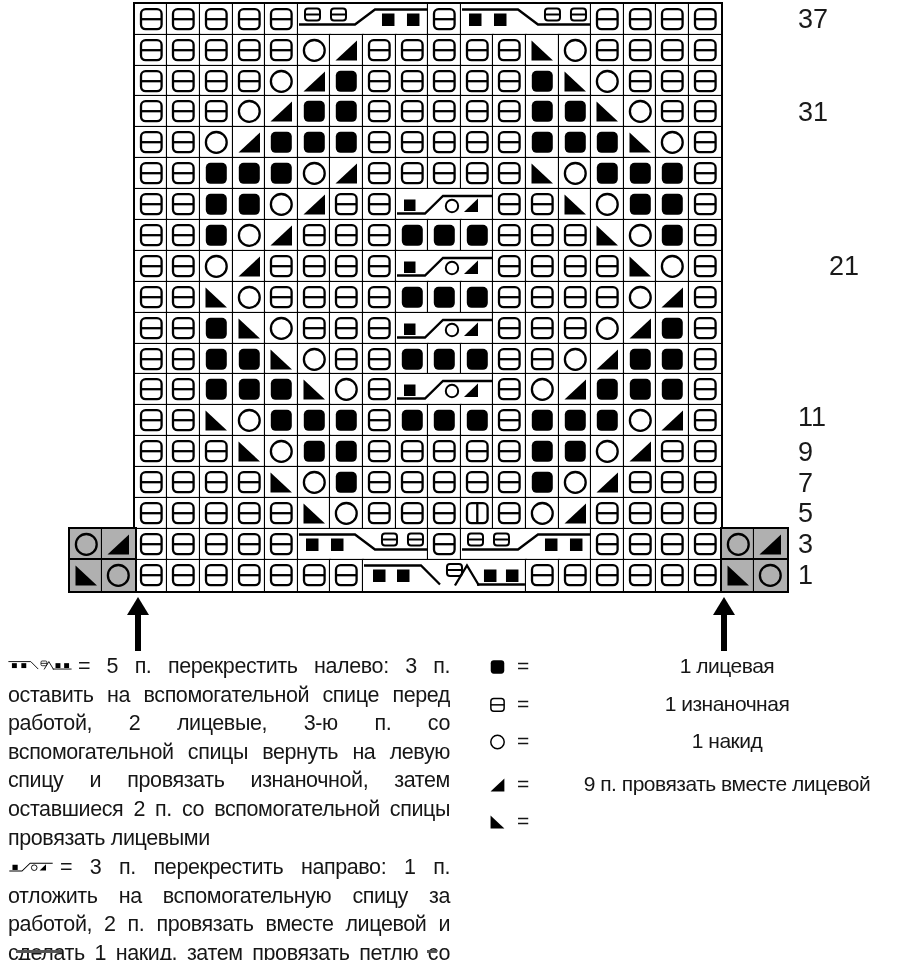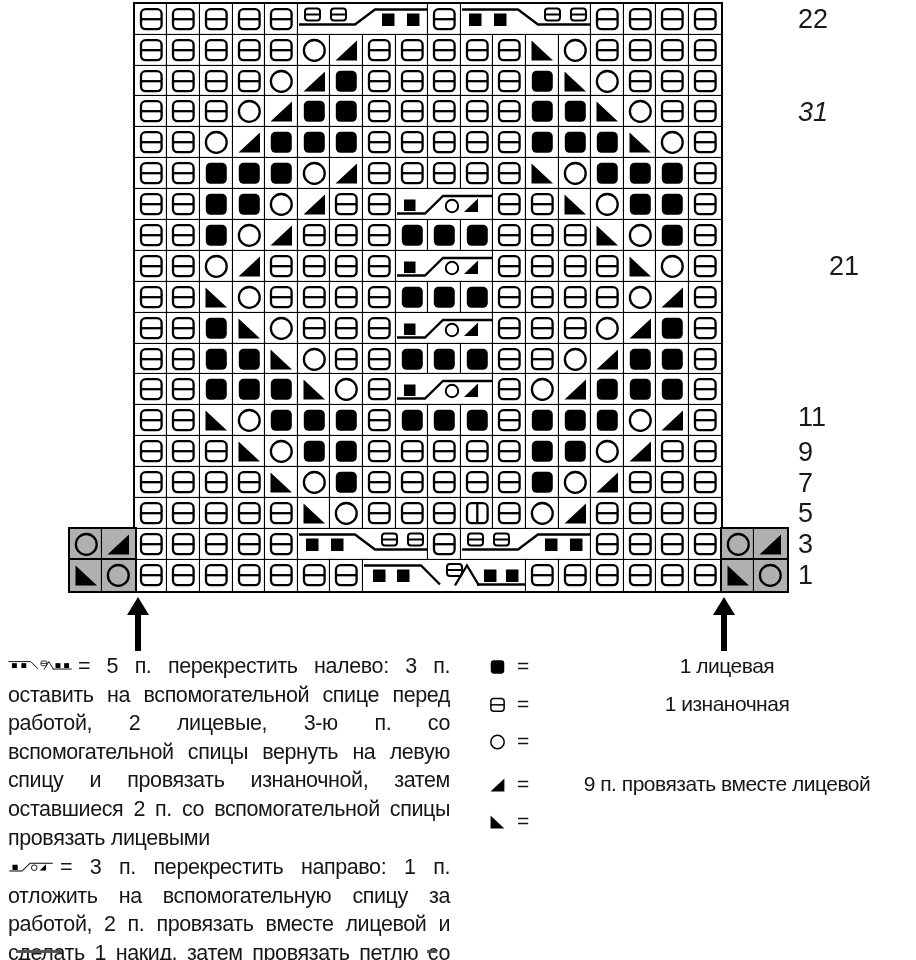--- a/index.html
+++ b/index.html
@@ -1908,22 +1908,22 @@
         </div>
         <div class="cell gray">
           <svg viewBox="0 0 32.6 30.9">
             <circle cx="16.3" cy="15.4" r="10.4" class="s"></circle>
           </svg>
         </div>
       </div>
     </div>
 
   <div id="rowlabels">
-      <div class="rowlabel" style="top: 4px;">22</div>
-      <div class="rowlabel" style="top: 96.7px; font-style: italic;">31</div>
+      <div class="rowlabel" style="top: 4px;">37</div>
+      <div class="rowlabel" style="top: 96.7px;">31</div>
       <div class="rowlabel" style="top: 251.2px; margin-left: 31px;">21</div>
       <div class="rowlabel" style="top: 402px;">11</div>
       <div class="rowlabel" style="top: 436.6px;">9</div>
       <div class="rowlabel" style="top: 467.5px;">7</div>
       <div class="rowlabel" style="top: 498.4px;">5</div>
       <div class="rowlabel" style="top: 529.3px;">3</div>
       <div class="rowlabel" style="top: 560.2px;">1</div>
     </div>
 
   <div class="arrow" style="left:125px;top:596px;">
@@ -1972,20 +1972,21 @@
             <line x1="6" y1="15.2" x2="26.6" y2="15.2" class="s"></line>
           </svg></span>
         <span class="eq">=</span>
         <span class="txt">1 изнаночная</span>
       </div>
       <div class="lrow">
         <span class="sym"><svg width="21" height="20" viewBox="0 0 32.6 30.9">
             <circle cx="16.3" cy="15.4" r="10.4" class="s"></circle>
           </svg></span>
         <span class="eq">=</span>
+        <span class="txt">1 накид</span>
       </div>
       <div class="lrow gap-before">
         <span class="sym"><svg width="21" height="20" viewBox="0 0 32.6 30.9">
             <polygon points="5.5,25.5 27,25.5 27,5.5" fill="#000"></polygon>
           </svg></span>
         <span class="eq">=</span>
         <span class="txt">9 п. провязать вместе лицевой</span>
       </div>
       <div class="lrow">
         <span class="sym"><svg width="21" height="20" viewBox="0 0 32.6 30.9">

